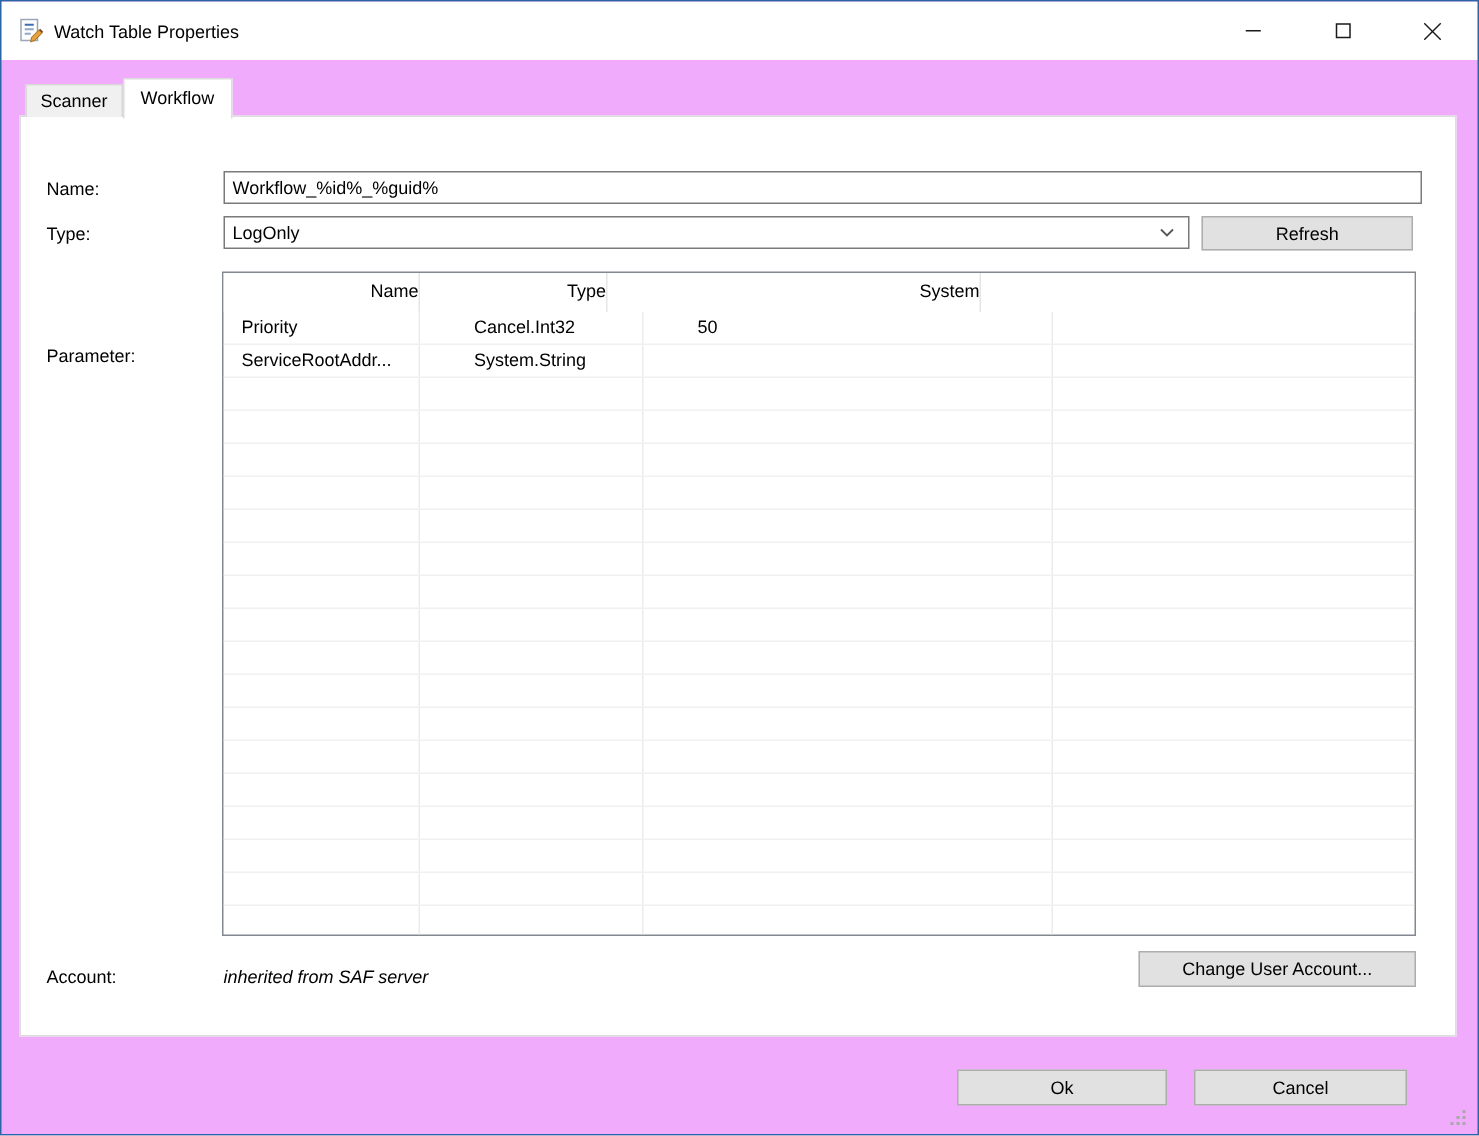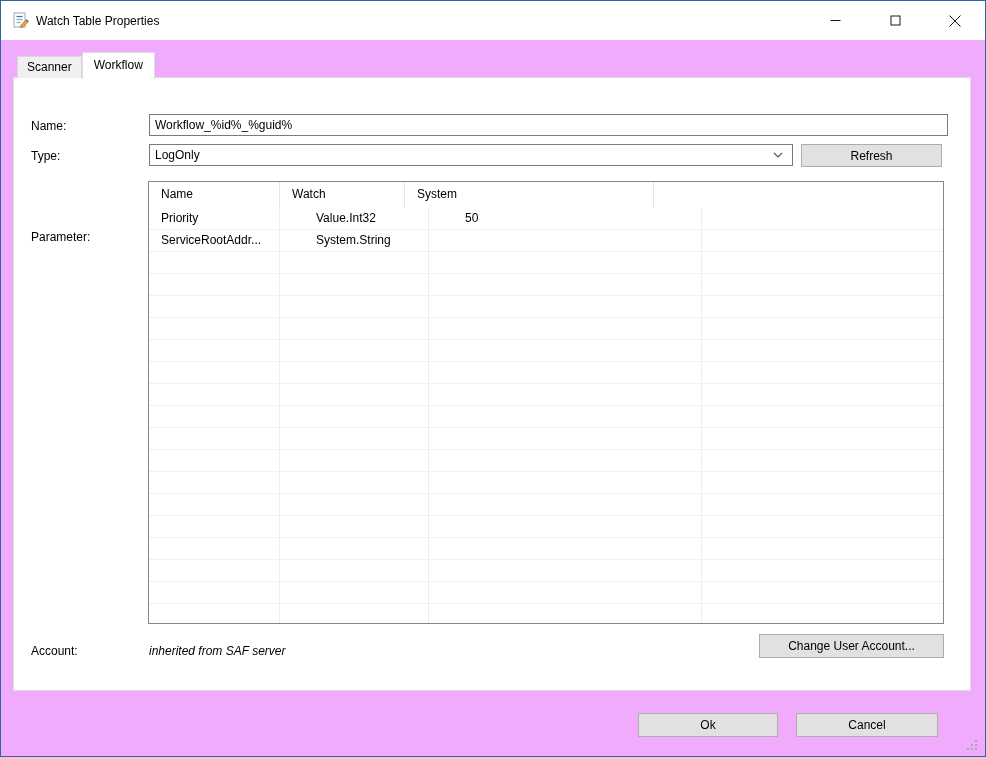--- a/index.html
+++ b/index.html
@@ -93,21 +93,21 @@
     cursor: default;
   }
   
   .ptable {
     position: absolute; left: 147px; top: 180px; width: 796px; height: 443px;
     z-index: 2;
     background: #fff;
     border: 1px solid #828790;
     overflow: hidden;
   }
-  .thead { display: flex; height: 26px; background: #fff; }
+  .thead { display: flex; height: 26px; background: #fff; text-align: right; }
   .th {
     line-height: 25px; padding-left: 12px;
     border-right: 1px solid #e5e5e5;
     color: #000;
   }
   .trow { display: flex; height: 22px; border-bottom: 1px solid #f0f0f0; gap: 24px; }
   .td {
     line-height: 21px; padding-left: 12px;
     border-right: 1px solid #ececec;
     white-space: nowrap; overflow: hidden;
@@ -172,28 +172,28 @@
     <svg class="chev" width="10" height="6" viewBox="0 0 10 6">
       <polyline points="1,1 5,5 9,1" fill="none" stroke="#555" stroke-width="1.2"></polyline>
     </svg>
   </div>
   <div class="btn" style="left:800px; top:143px; width:141px; height:23px;">Refresh</div>
 
   <div class="flabel" style="left:30px; top:229px;">Parameter:</div>
   <div class="ptable">
     <div class="thead" id="ptable-head">
         <div class="th c0">Name</div>
-        <div class="th c1">Watch</div>
+        <div class="th c1">Type</div>
         <div class="th c2">System</div>
         <div class="th c3"></div>
       </div>
     <div id="ptable-body">
         <div class="trow">
           <div class="td c0">Priority</div>
-          <div class="td c1">Value.Int32</div>
+          <div class="td c1">Cancel.Int32</div>
           <div class="td c2">50</div>
           <div class="td c3"></div>
         </div>
         <div class="trow">
           <div class="td c0">ServiceRootAddr...</div>
           <div class="td c1">System.String</div>
           <div class="td c2"></div>
           <div class="td c3"></div>
         </div>
         <div class="trow">

